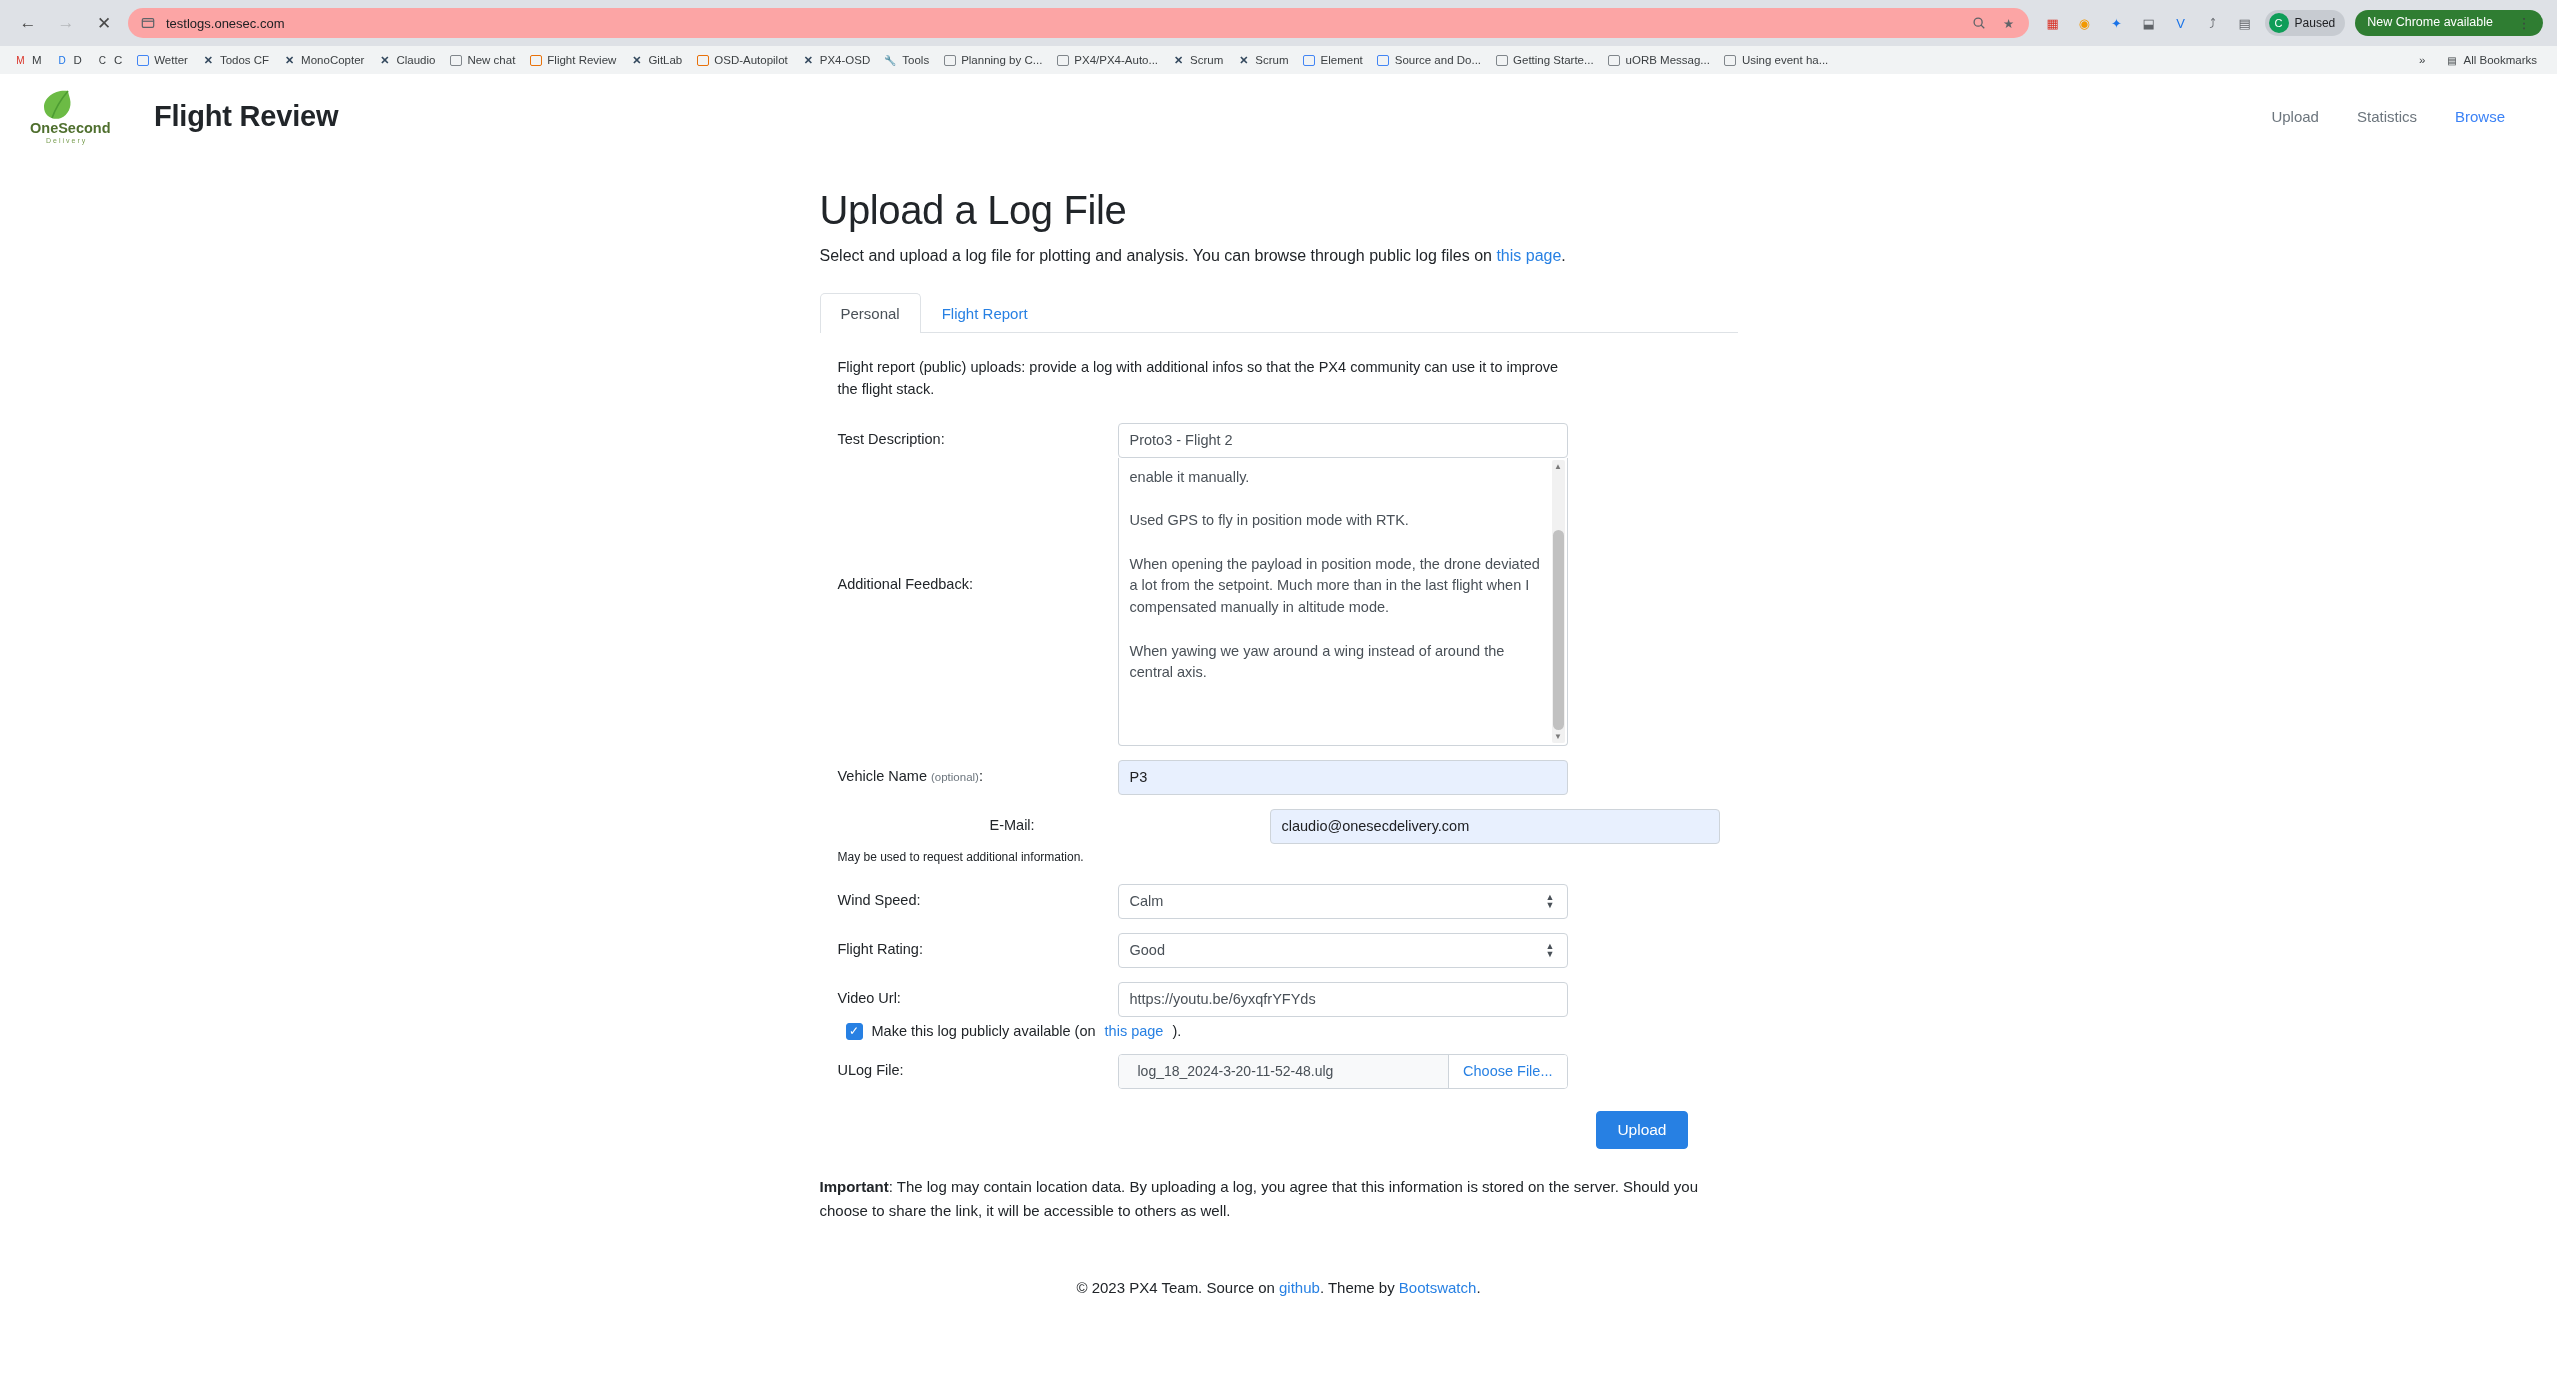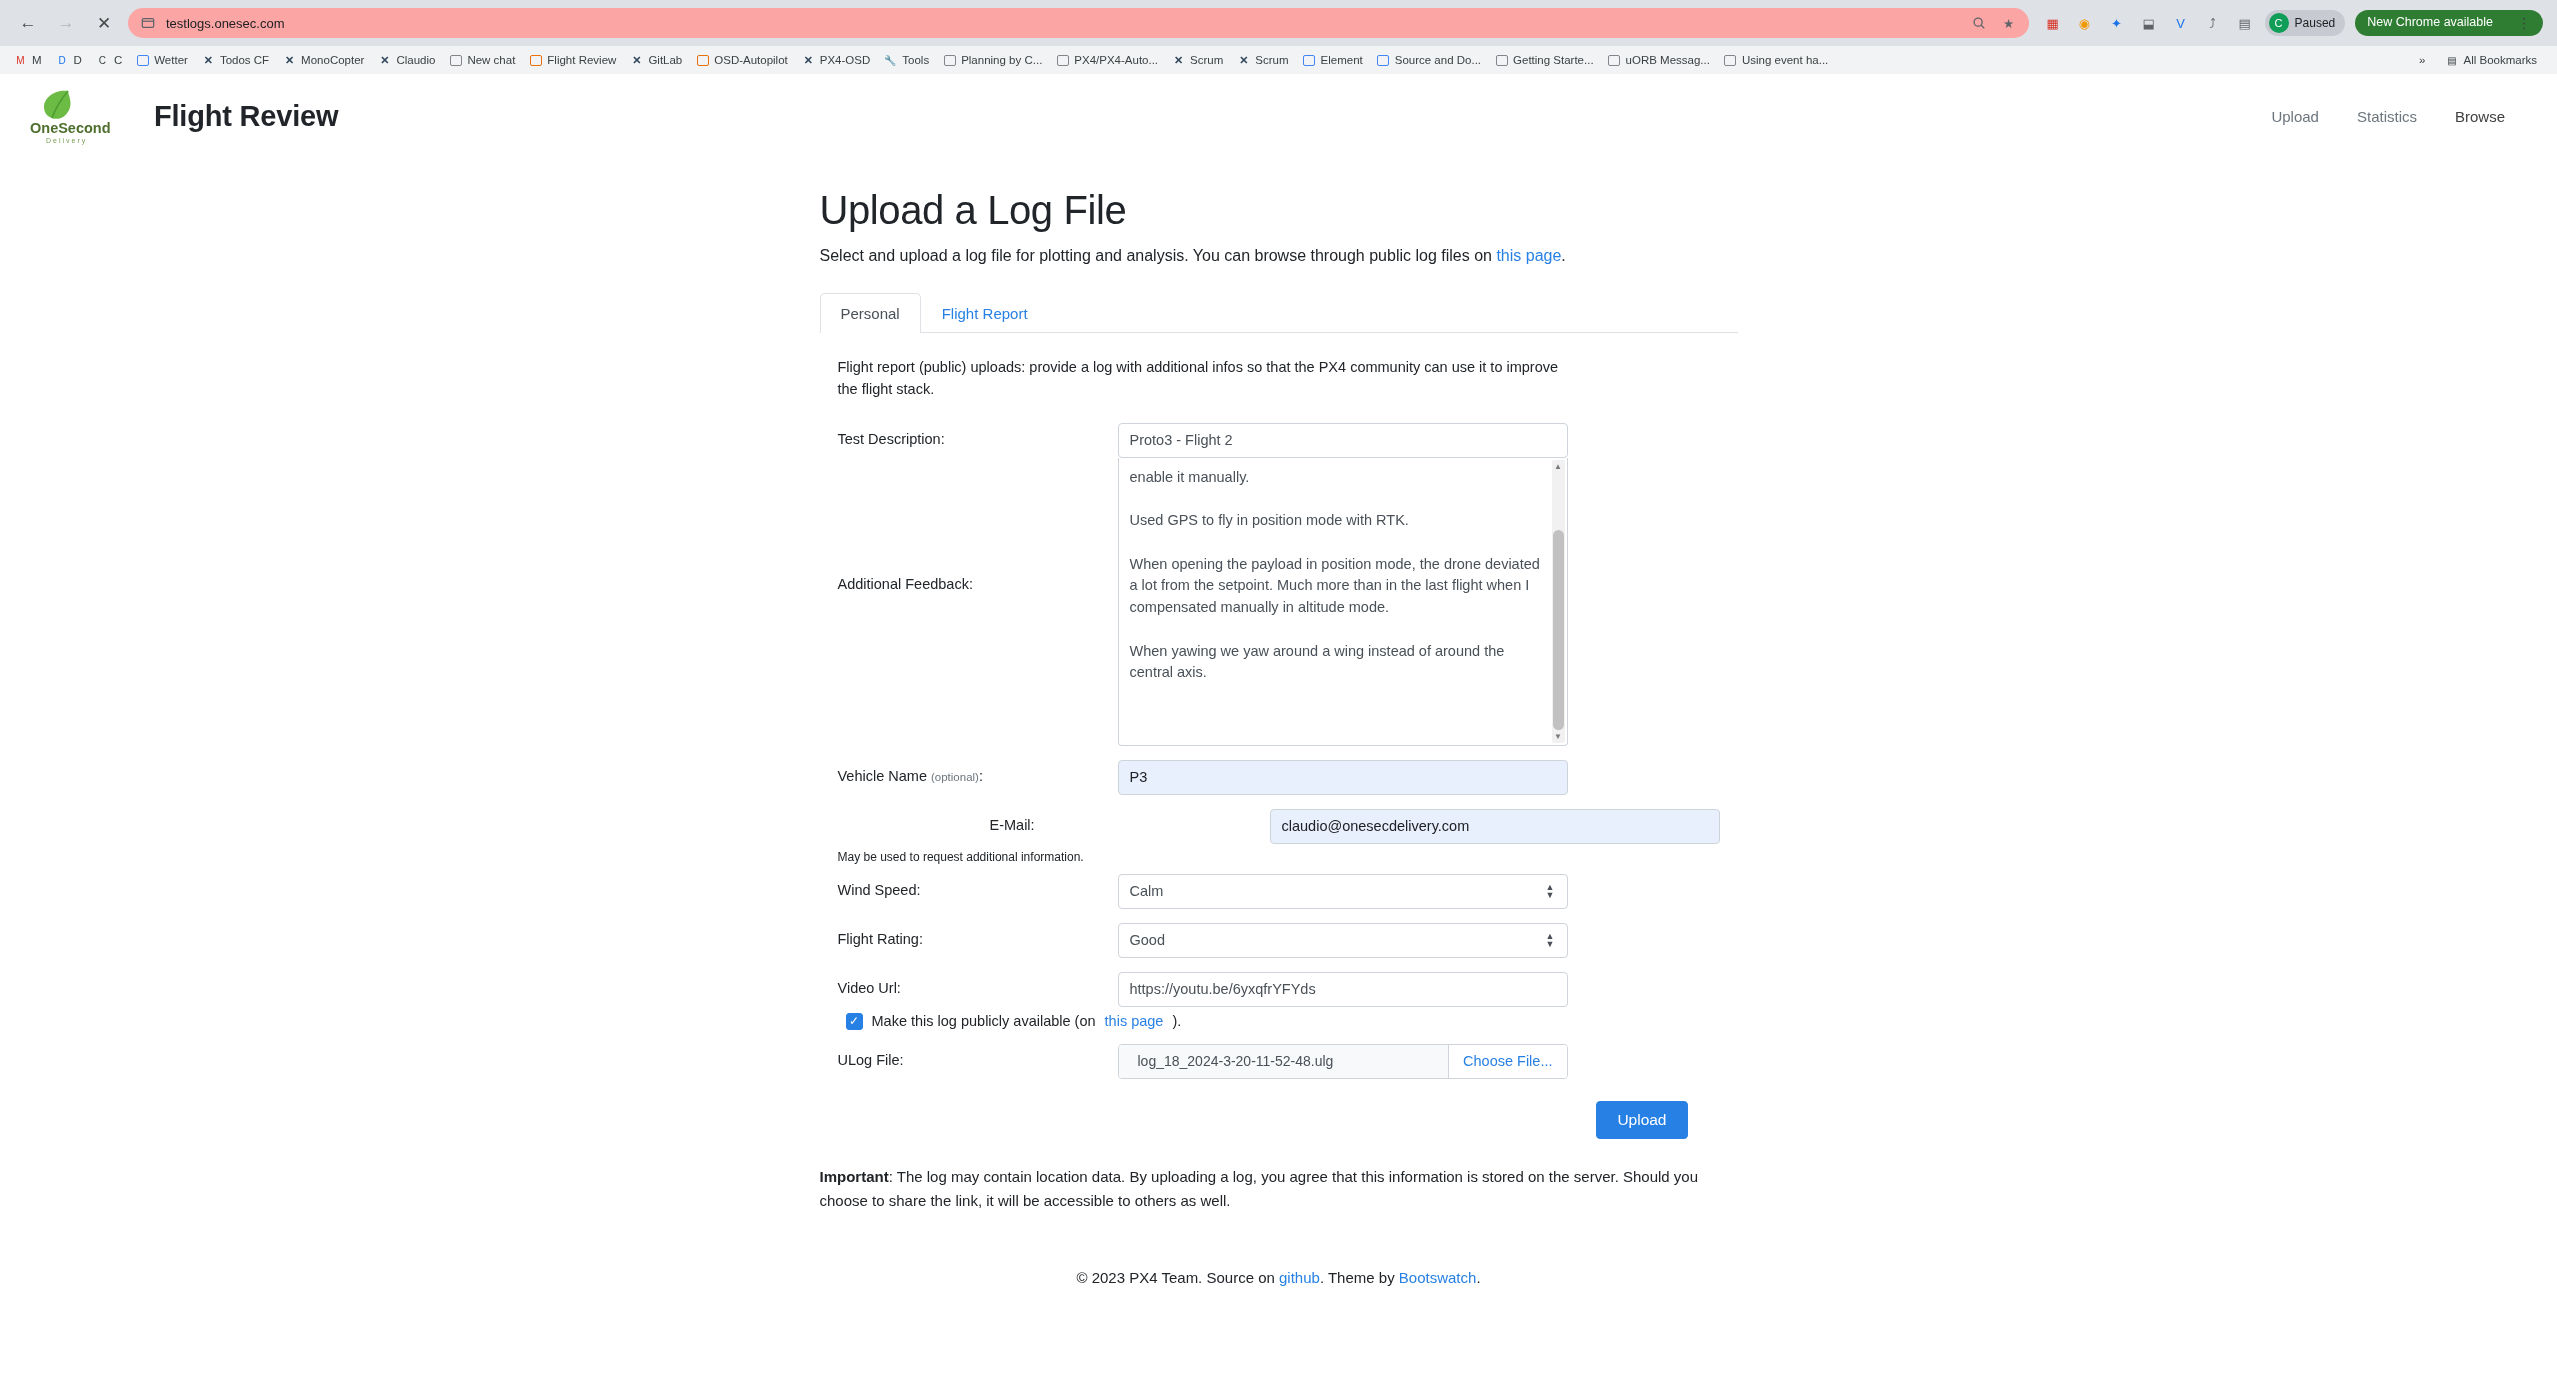--- a/index.html
+++ b/index.html
@@ -546,21 +546,21 @@
         <path d="M40 6 C34 13, 28 22, 24 33" stroke="#4d9c33" stroke-width="1.6" fill="none"></path>
         <text x="2" y="48" font-family="Liberation Sans, sans-serif" font-size="14.5" font-weight="bold" fill="#4f6f2e">OneSecond</text>
         <text x="18" y="58" font-family="Liberation Sans, sans-serif" font-size="7" letter-spacing="2" fill="#7a9e52">Delivery</text>
       </svg>
     </div>
     <div class="brand-title">Flight Review</div>
   </div>
   <div class="header-nav">
     <a href="#" style="color:#6c757d">Upload</a>
     <a href="#" style="color:#6c757d">Statistics</a>
-    <a href="#" style="color:#404040">Browse</a>
+    <a href="#" style="color:#3b82f6">Browse</a>
   </div>
 </div>
 
 <div class="container">
   <h1 class="page-title">Upload a Log File</h1>
   <p class="lead">
     <span>Select and upload a log file for plotting and analysis. You can browse through public log files on </span><a href="#">this page</a><span>.</span>
   </p>
 
   <div class="tabs">
@@ -608,21 +608,21 @@
           <div class="form-control autofill">P3</div>
         </div>
       </div>
 
       <div class="form-row" style="margin-bottom:6px;justify-content:flex-end;">
         <div class="form-label">E-Mail:</div>
         <div class="form-control-wrap">
           <div class="form-control autofill">claudio@onesecdelivery.com</div>
         </div>
       </div>
-      <div class="helper-text" style="margin:4px 0 10px 0;">May be used to request additional information.</div>
+      <div class="helper-text" style="margin:4px 0 20px 0;">May be used to request additional information.</div>
 
       <div class="form-row">
         <div class="form-label">Wind Speed:</div>
         <div class="form-control-wrap">
           <div class="form-control select-ctl">
             <span>Calm</span>
             <span class="arrows">▲<br>▼</span>
           </div>
         </div>
       </div>

